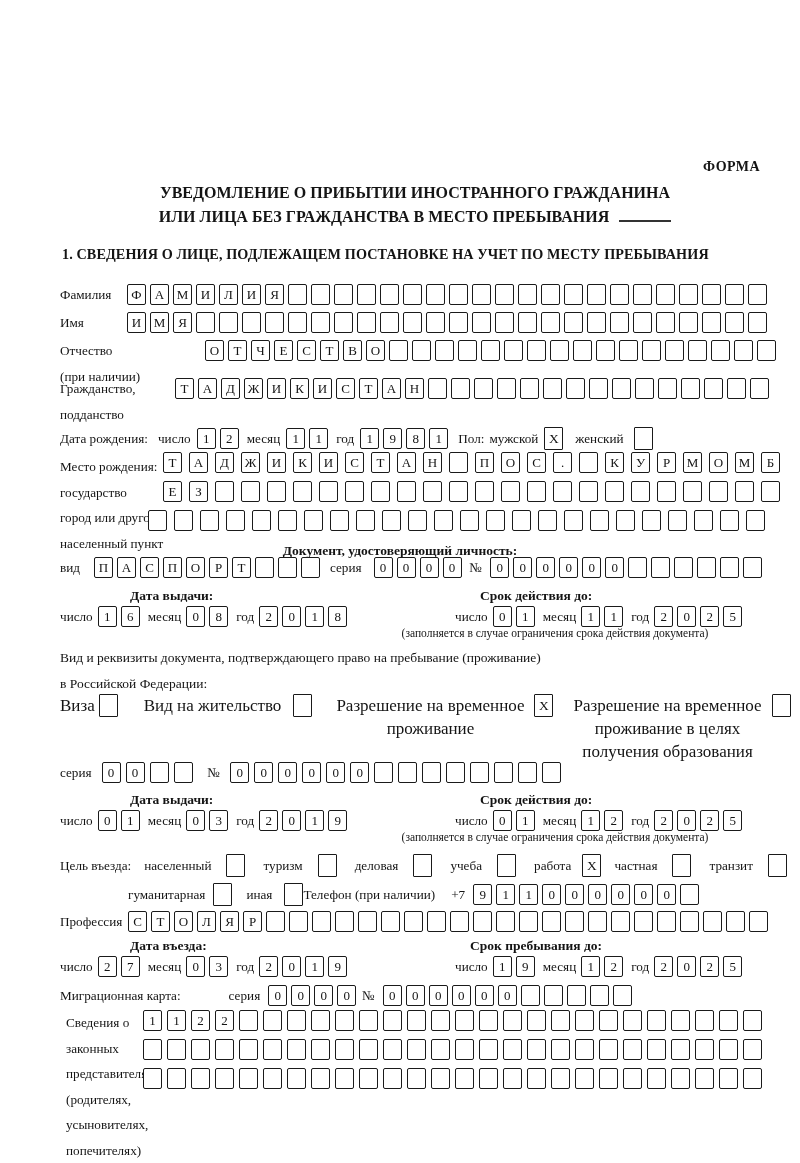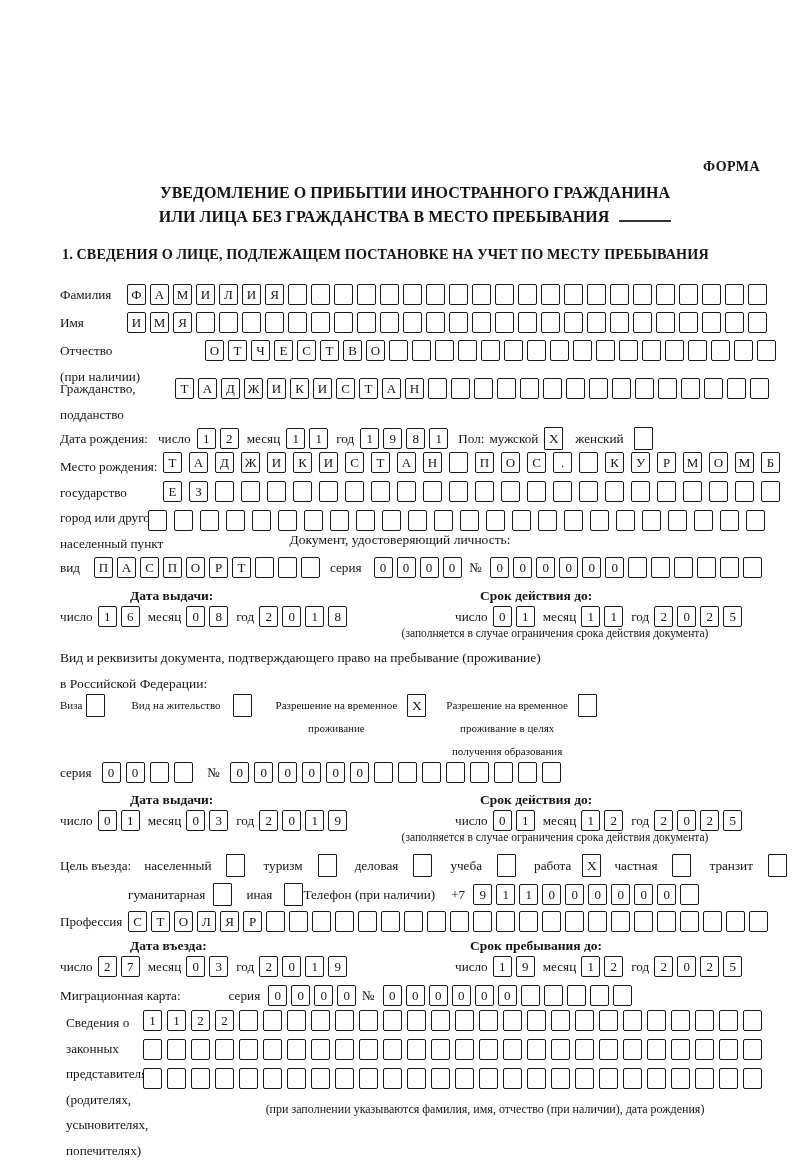--- a/index.html
+++ b/index.html
@@ -26,24 +26,24 @@
     align-items:center;justify-content:center;font-size:13.5px;flex:0 0 auto;
     background:#fff;box-sizing:border-box;border-radius:1px;
   }
   .lblblock{position:absolute;font-size:13.2px;line-height:25.5px;}
   .hdr{position:absolute;left:613px;top:40px;font-size:12.5px;line-height:18.5px;}
   .hdr .para2{margin-top:4px;}
   .forma{position:absolute;left:703px;top:147px;font-weight:bold;font-size:14px;letter-spacing:.5px;margin-top:12px;}
   .title{position:absolute;left:40px;right:10px;top:181px;text-align:center;font-weight:bold;font-size:16px;line-height:24px;}
   .blankline{display:inline-block;width:52px;border-bottom:2px solid #333;height:2px;margin-left:10px;}
   .sec1{position:absolute;left:62px;top:246px;font-weight:bold;font-size:14.2px;letter-spacing:.1px;}
-  .dochead{position:absolute;left:0;right:0;top:532px;text-align:center;font-weight:normal;font-size:13.5px;}
+  .dochead{position:absolute;left:0;right:0;top:543px;text-align:center;font-weight:bold;font-size:13.5px;}
   .note{position:absolute;left:345px;width:420px;text-align:center;font-size:11.5px;}
   .opt{display:flex;align-items:flex-start;flex:0 0 auto;}
-  .optlines{text-align:center;line-height:23px;font-size:11px;}
+  .optlines{text-align:center;line-height:23px;font-size:17px;}
 </style>
 </head>
 <body>
 
 <div class="page">
 
   <div class="forma">ФОРМА</div>
 
   <div class="title">
     <div>УВЕДОМЛЕНИЕ О ПРИБЫТИИ ИНОСТРАННОГО ГРАЖДАНИНА</div>
@@ -719,15 +719,14 @@
         <span class="cell"></span>
         <span class="cell"></span>
         <span class="cell"></span>
         <span class="cell"></span>
         <span class="cell"></span>
         <span class="cell"></span>
         <span class="cell"></span>
         <span class="cell"></span>
       </span>
   </div>
-  <div class="abs" style="left:200px;top:1102px;width:570px;text-align:center;font-size:12px;">(при заполнении указываются фамилия, имя, отчество (при наличии), дата рождения)</div>
 
 </div>
 
 </body></html>

